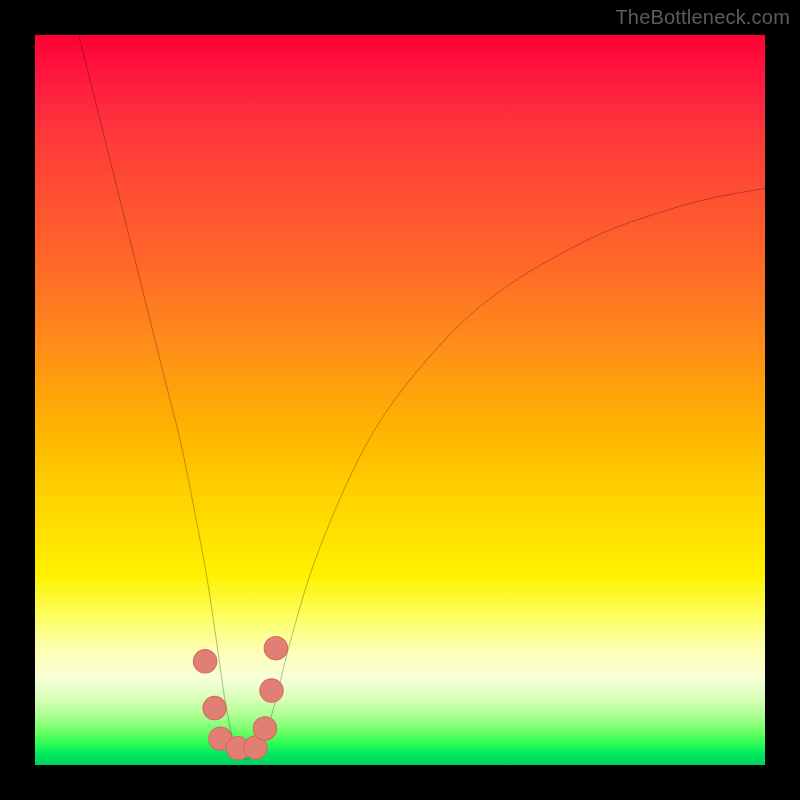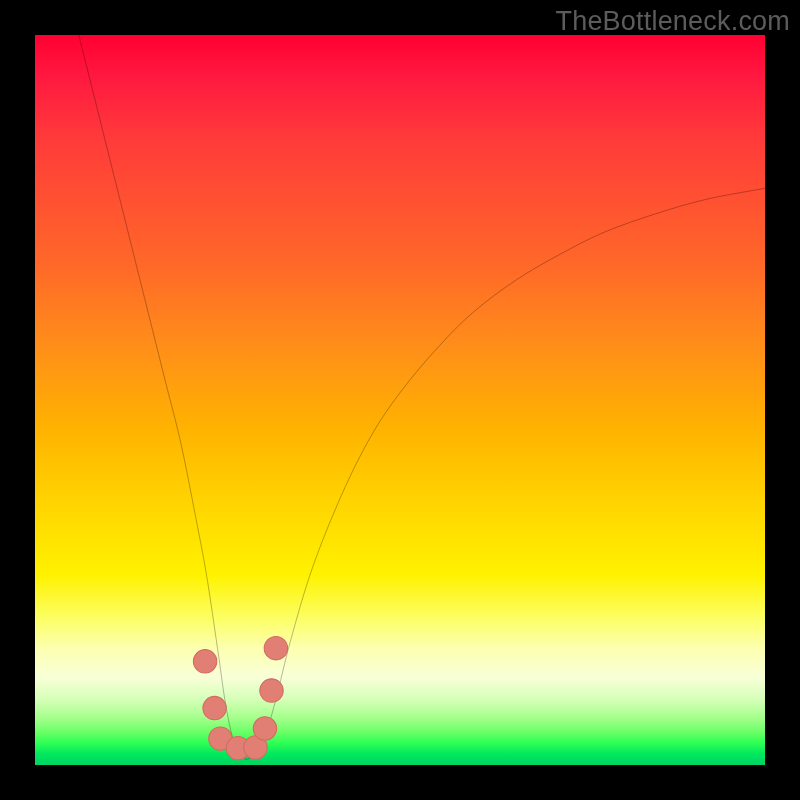--- a/index.html
+++ b/index.html
@@ -59,21 +59,21 @@
     left: 0;
     top: 0;
     width: 100%;
     height: 100%;
   }
   .watermark {
     position: absolute;
     top: 6px;
     right: 10px;
     color: #5c5c5c;
-    font-size: 27px;
+    font-size: 20px;
     letter-spacing: 0.2px;
     user-select: none;
   }
 </style>
 </head>
 <body>
 
 <div class="frame">
   <div class="watermark">TheBottleneck.com</div>
 

